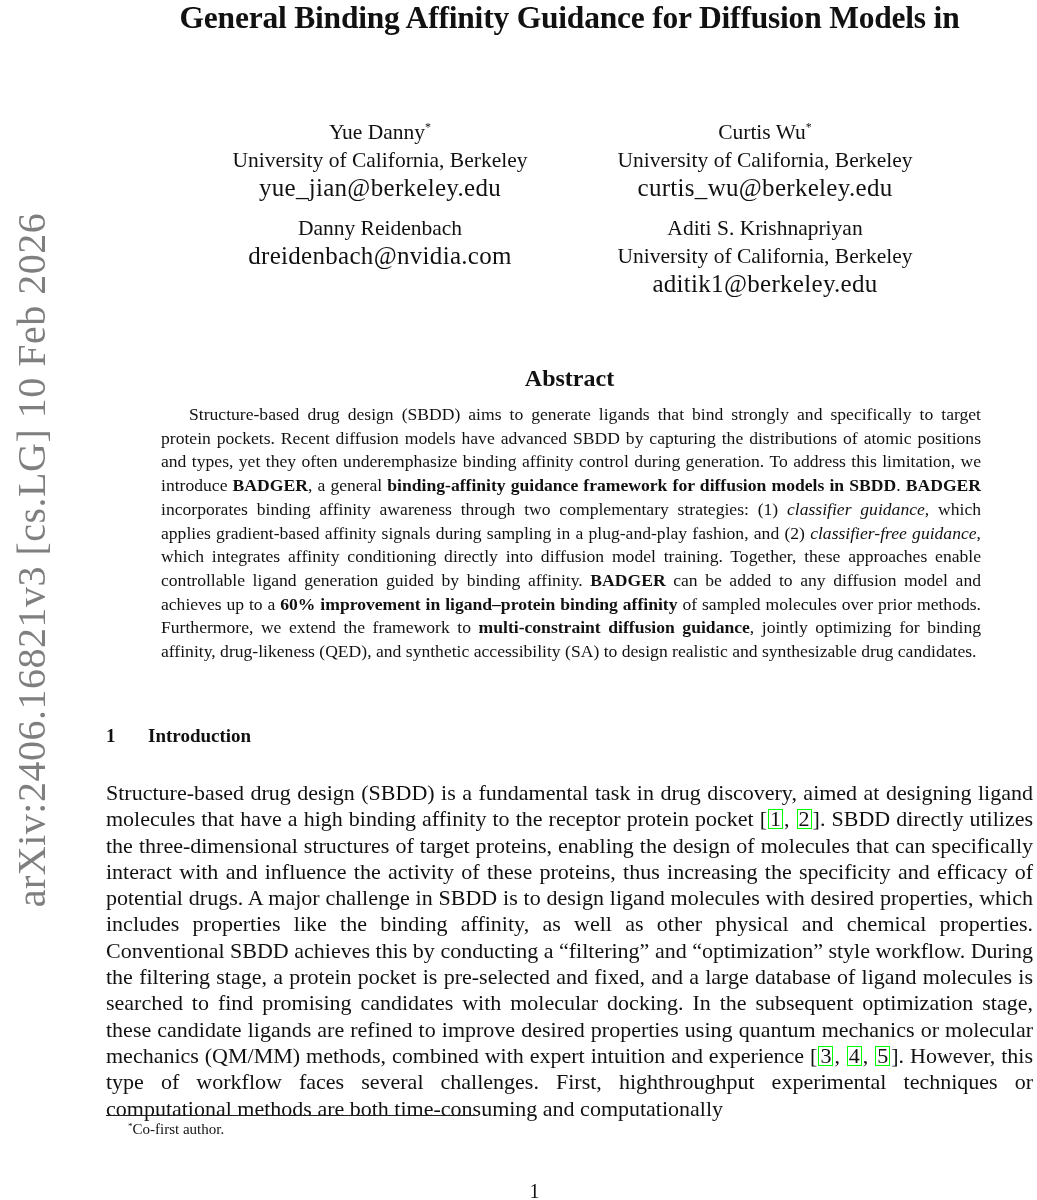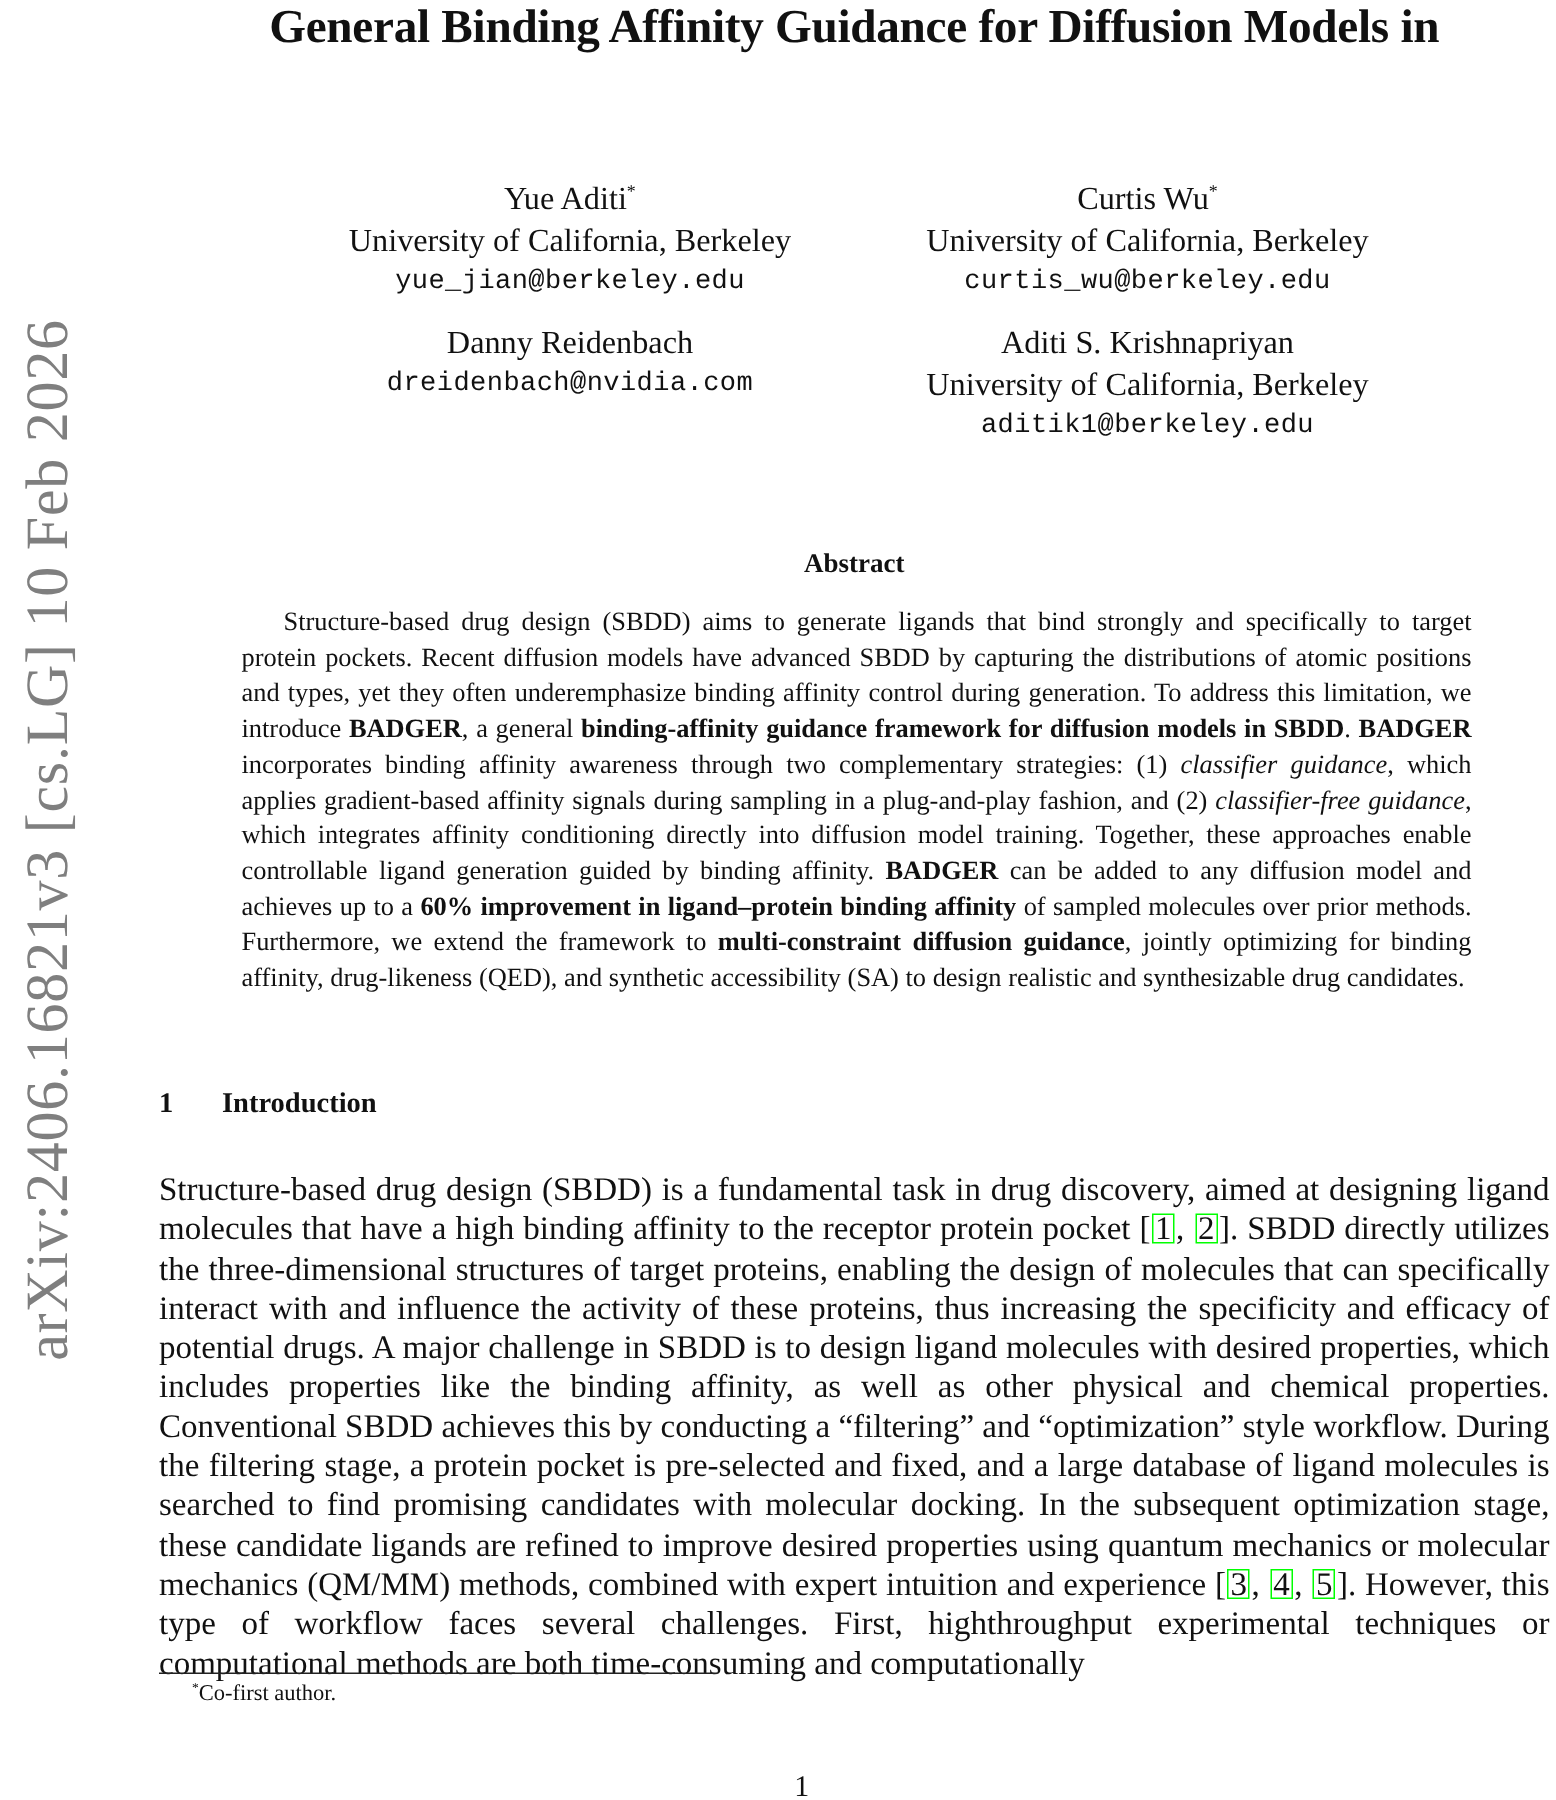--- a/index.html
+++ b/index.html
@@ -47,38 +47,38 @@
       left: 190px;
       width: 780px;
     }
     .author {
       position: absolute;
       text-align: center;
       font-size: 21.5px;
       line-height: 28px;
     }
     .author .email {
-      font-family: Liberation Mono, monospace;
-      font-size: 18px;
+      font-family: Liberation Serif, serif;
+      font-size: 25px;
       letter-spacing: 0.3px;
     }
     .author sup { font-size: 12px; vertical-align: 8px; line-height: 0; }
     .a1 { left: 20px;  top: 0;   width: 340px; }
     .a2 { left: 405px; top: 0;   width: 340px; }
     .a3 { left: 20px;  top: 96px; width: 340px; }
     .a4 { left: 405px; top: 96px; width: 340px; }
 
     .abstract-heading {
       position: absolute;
       top: 365px;
       left: 106px;
       width: 927px;
       text-align: center;
       font-weight: bold;
-      font-size: 18px;
+      font-size: 24px;
     }
     .abstract-body {
       position: absolute;
       top: 403px;
       left: 161px;
       width: 820px;
       font-size: 17.6px;
       line-height: 23.7px;
       text-align: justify;
       text-indent: 28px;
@@ -143,21 +143,21 @@
 <div class="page">
 
   <div class="arxiv-stamp">arXiv:2406.16821v3  [cs.LG]  10 Feb 2026</div>
 
   <div class="title">
     <div>General Binding Affinity Guidance for Diffusion Models in</div>
   </div>
 
   <div class="authors">
     <div class="author a1">
-      <div><span>Yue Aditi</span><sup>*</sup></div>
+      <div><span>Yue Danny</span><sup>*</sup></div>
       <div>University of California, Berkeley</div>
       <div class="email">yue_jian@berkeley.edu</div>
     </div>
     <div class="author a2">
       <div><span>Curtis Wu</span><sup>*</sup></div>
       <div>University of California, Berkeley</div>
       <div class="email">curtis_wu@berkeley.edu</div>
     </div>
     <div class="author a3">
       <div>Danny Reidenbach</div>

